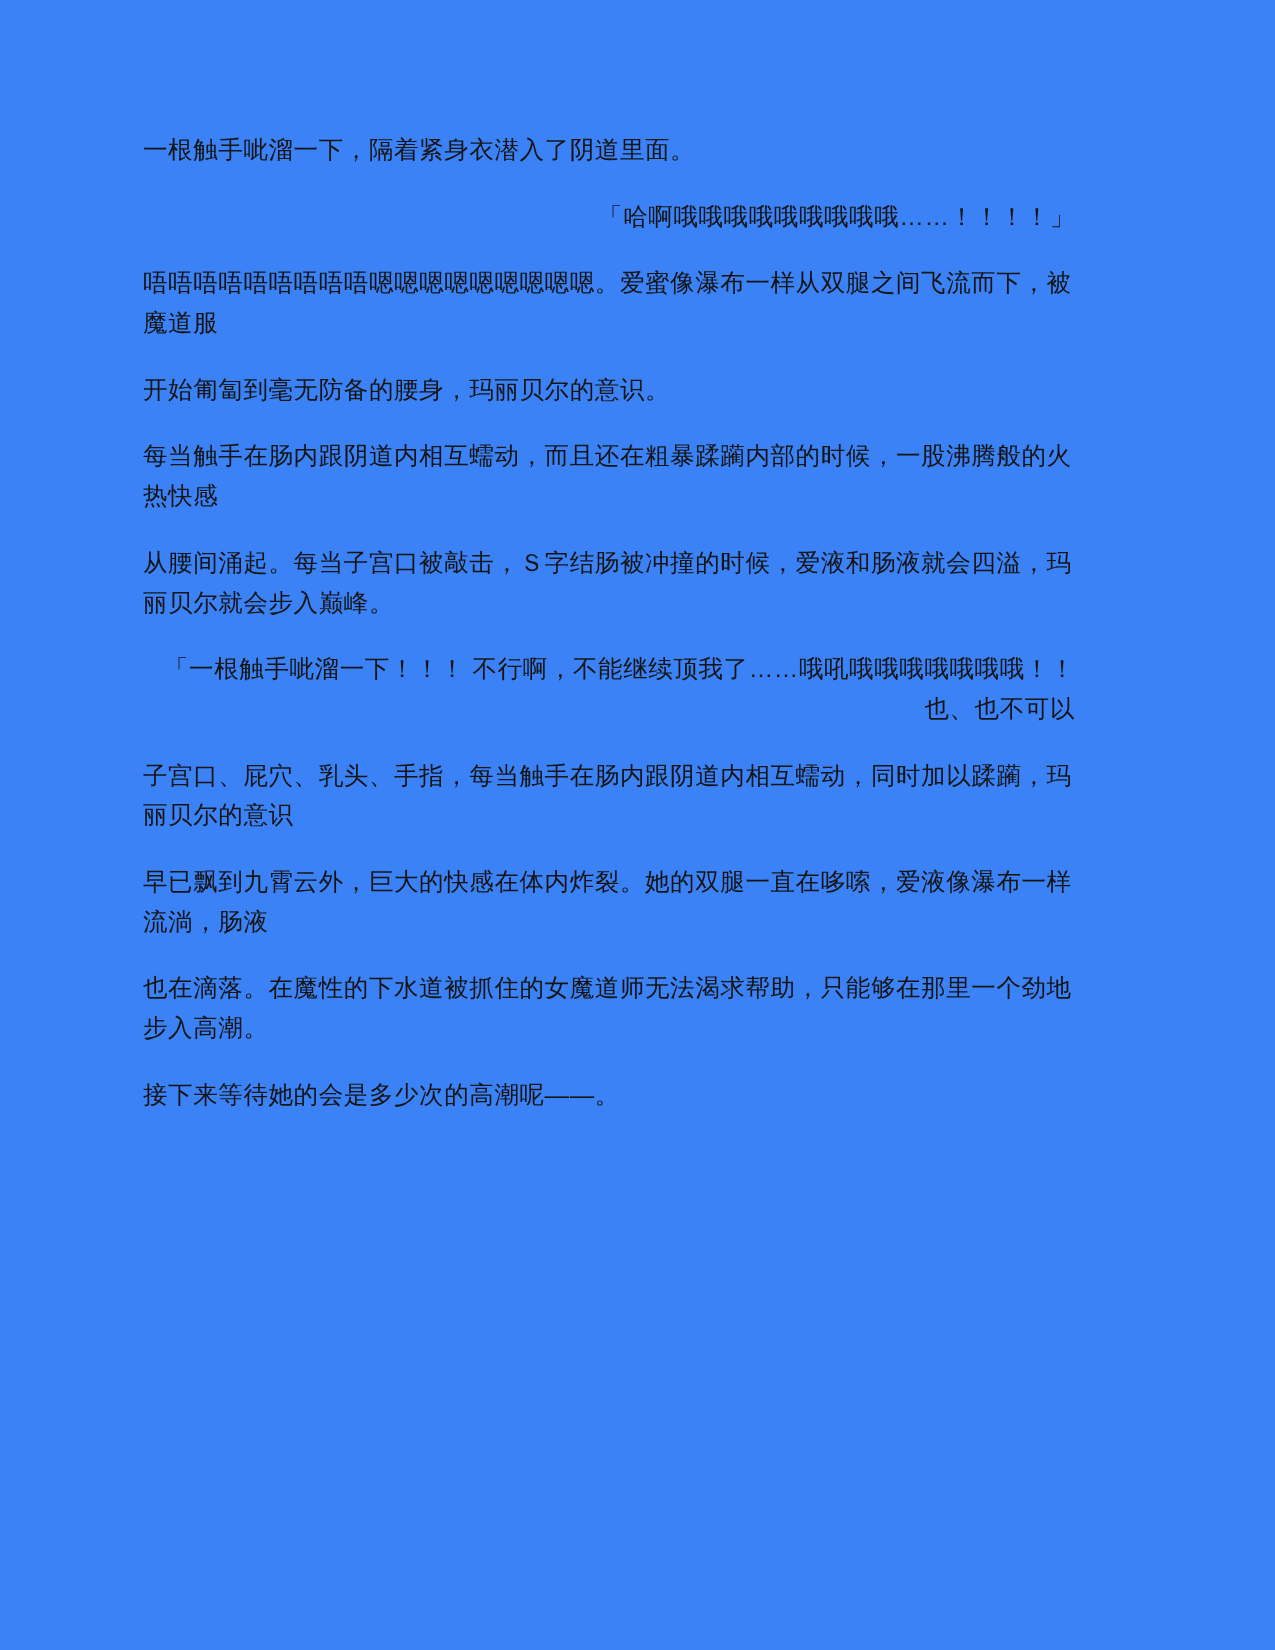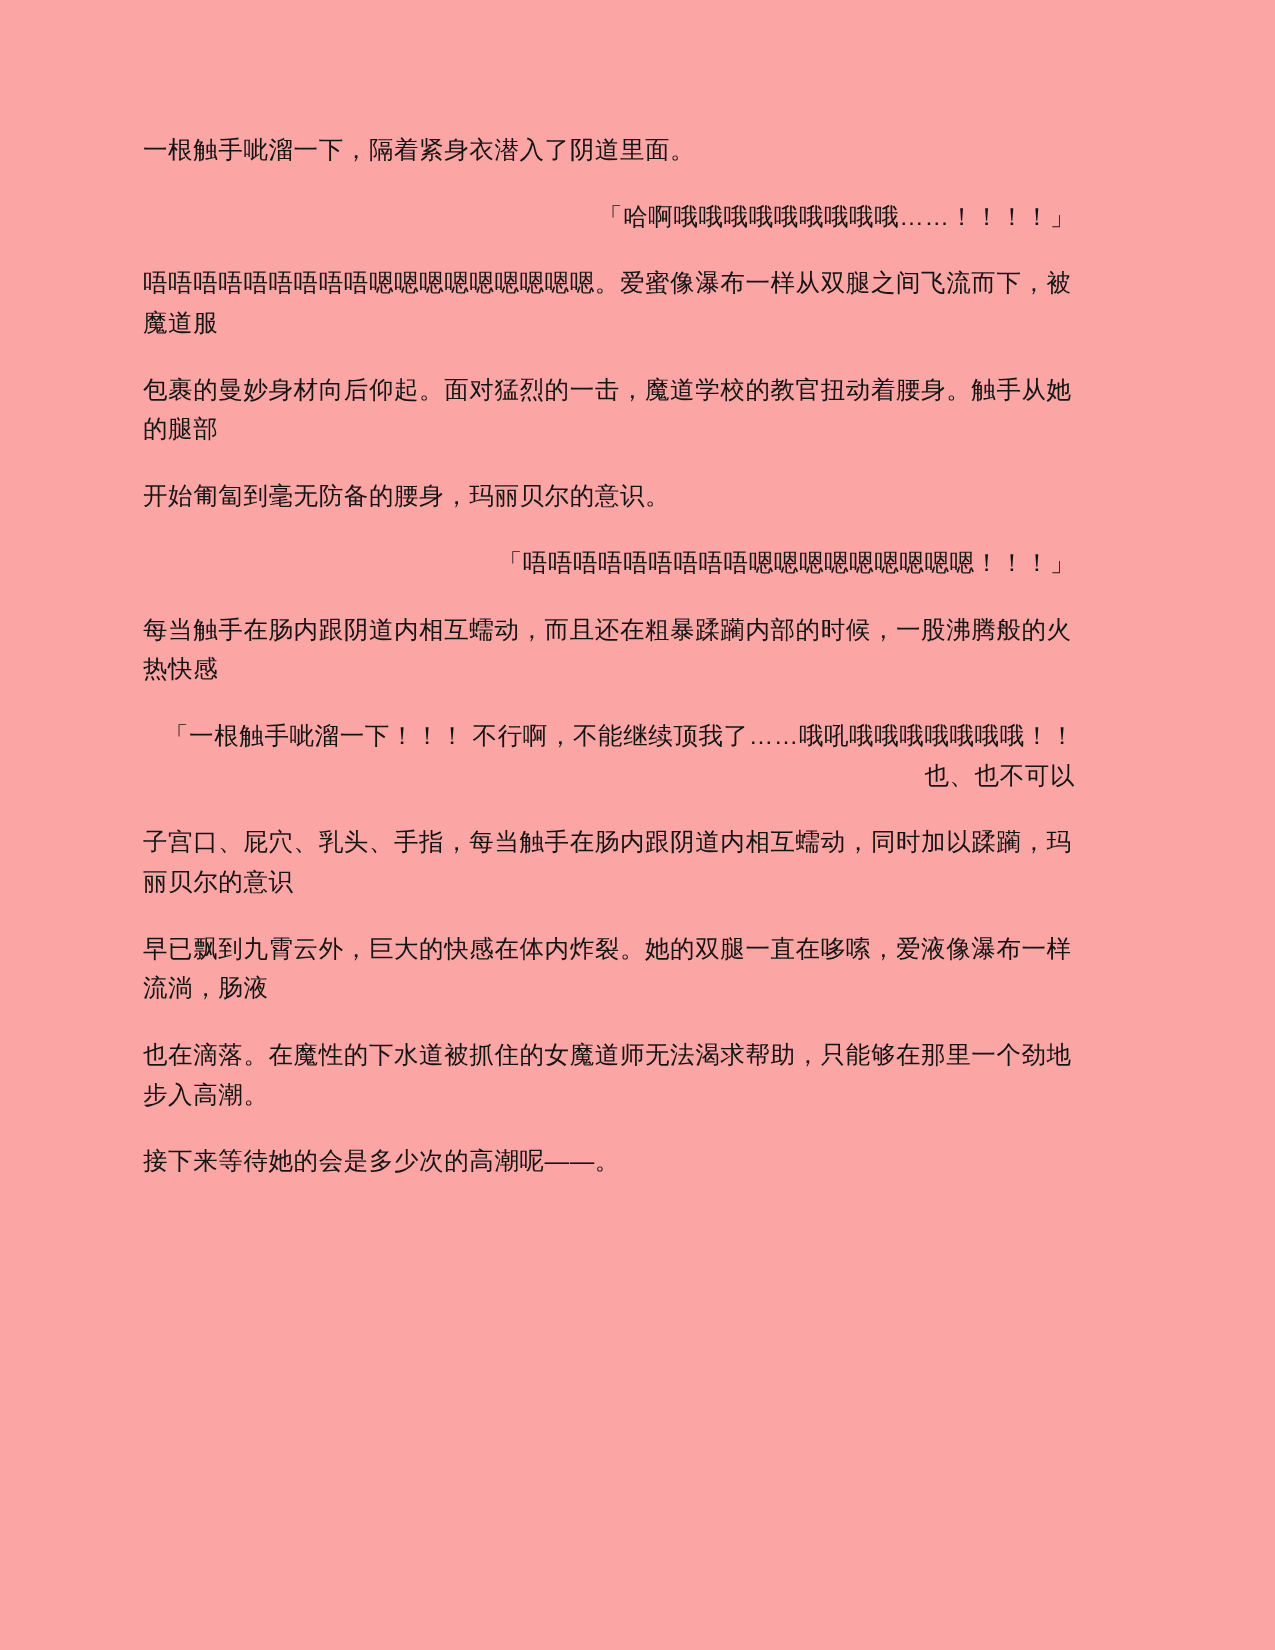--- a/index.html
+++ b/index.html
@@ -10,21 +10,21 @@
   body {
     width: 1275px;
     height: 1650px;
     font-family: "Liberation Sans", "DejaVu Sans", sans-serif;
     color: #1a1a1a;
   }
   .page {
     position: relative;
     width: 1275px;
     height: 1650px;
-    background: #fca5a5;
+    background: #3b82f6;
     box-sizing: border-box;
     padding: 130px 200px 0 143px;
   }
   .doc-body {
     display: block;
   }
   .para {
     font-size: 24.5px;
     line-height: 1.62;
     letter-spacing: 0.6px;
@@ -41,23 +41,22 @@
   }
 </style>
 </head>
 <body>
 
 <div class="page">
   <div class="doc-body">
     <p class="para">一根触手呲溜一下，隔着紧身衣潜入了阴道里面。</p>
     <p class="para indent">「哈啊哦哦哦哦哦哦哦哦哦……！！！！」</p>
     <p class="para">唔唔唔唔唔唔唔唔唔嗯嗯嗯嗯嗯嗯嗯嗯嗯。爱蜜像瀑布一样从双腿之间飞流而下，被魔道服</p>
-    <p class="para">包裹的曼妙身材向后仰起。面对猛烈的一击，魔道学校的教官扭动着腰身。触手从她的腿部</p>
     <p class="para">开始匍匐到毫无防备的腰身，玛丽贝尔的意识。</p>
-    <p class="para indent">「唔唔唔唔唔唔唔唔唔嗯嗯嗯嗯嗯嗯嗯嗯嗯！！！」</p>
     <p class="para">每当触手在肠内跟阴道内相互蠕动，而且还在粗暴蹂躏内部的时候，一股沸腾般的火热快感</p>
+    <p class="para">从腰间涌起。每当子宫口被敲击，Ｓ字结肠被冲撞的时候，爱液和肠液就会四溢，玛丽贝尔就会步入巅峰。</p>
     <p class="para indent">「一根触手呲溜一下！！！ 不行啊，不能继续顶我了……哦吼哦哦哦哦哦哦哦！！ 也、也不可以</p>
     <p class="para">子宫口、屁穴、乳头、手指，每当触手在肠内跟阴道内相互蠕动，同时加以蹂躏，玛丽贝尔的意识</p>
     <p class="para">早已飘到九霄云外，巨大的快感在体内炸裂。她的双腿一直在哆嗦，爱液像瀑布一样流淌，肠液</p>
     <p class="para">也在滴落。在魔性的下水道被抓住的女魔道师无法渴求帮助，只能够在那里一个劲地步入高潮。</p>
     <p class="para">接下来等待她的会是多少次的高潮呢——。</p>
   </div>
 </div>
 
 </body></html>

